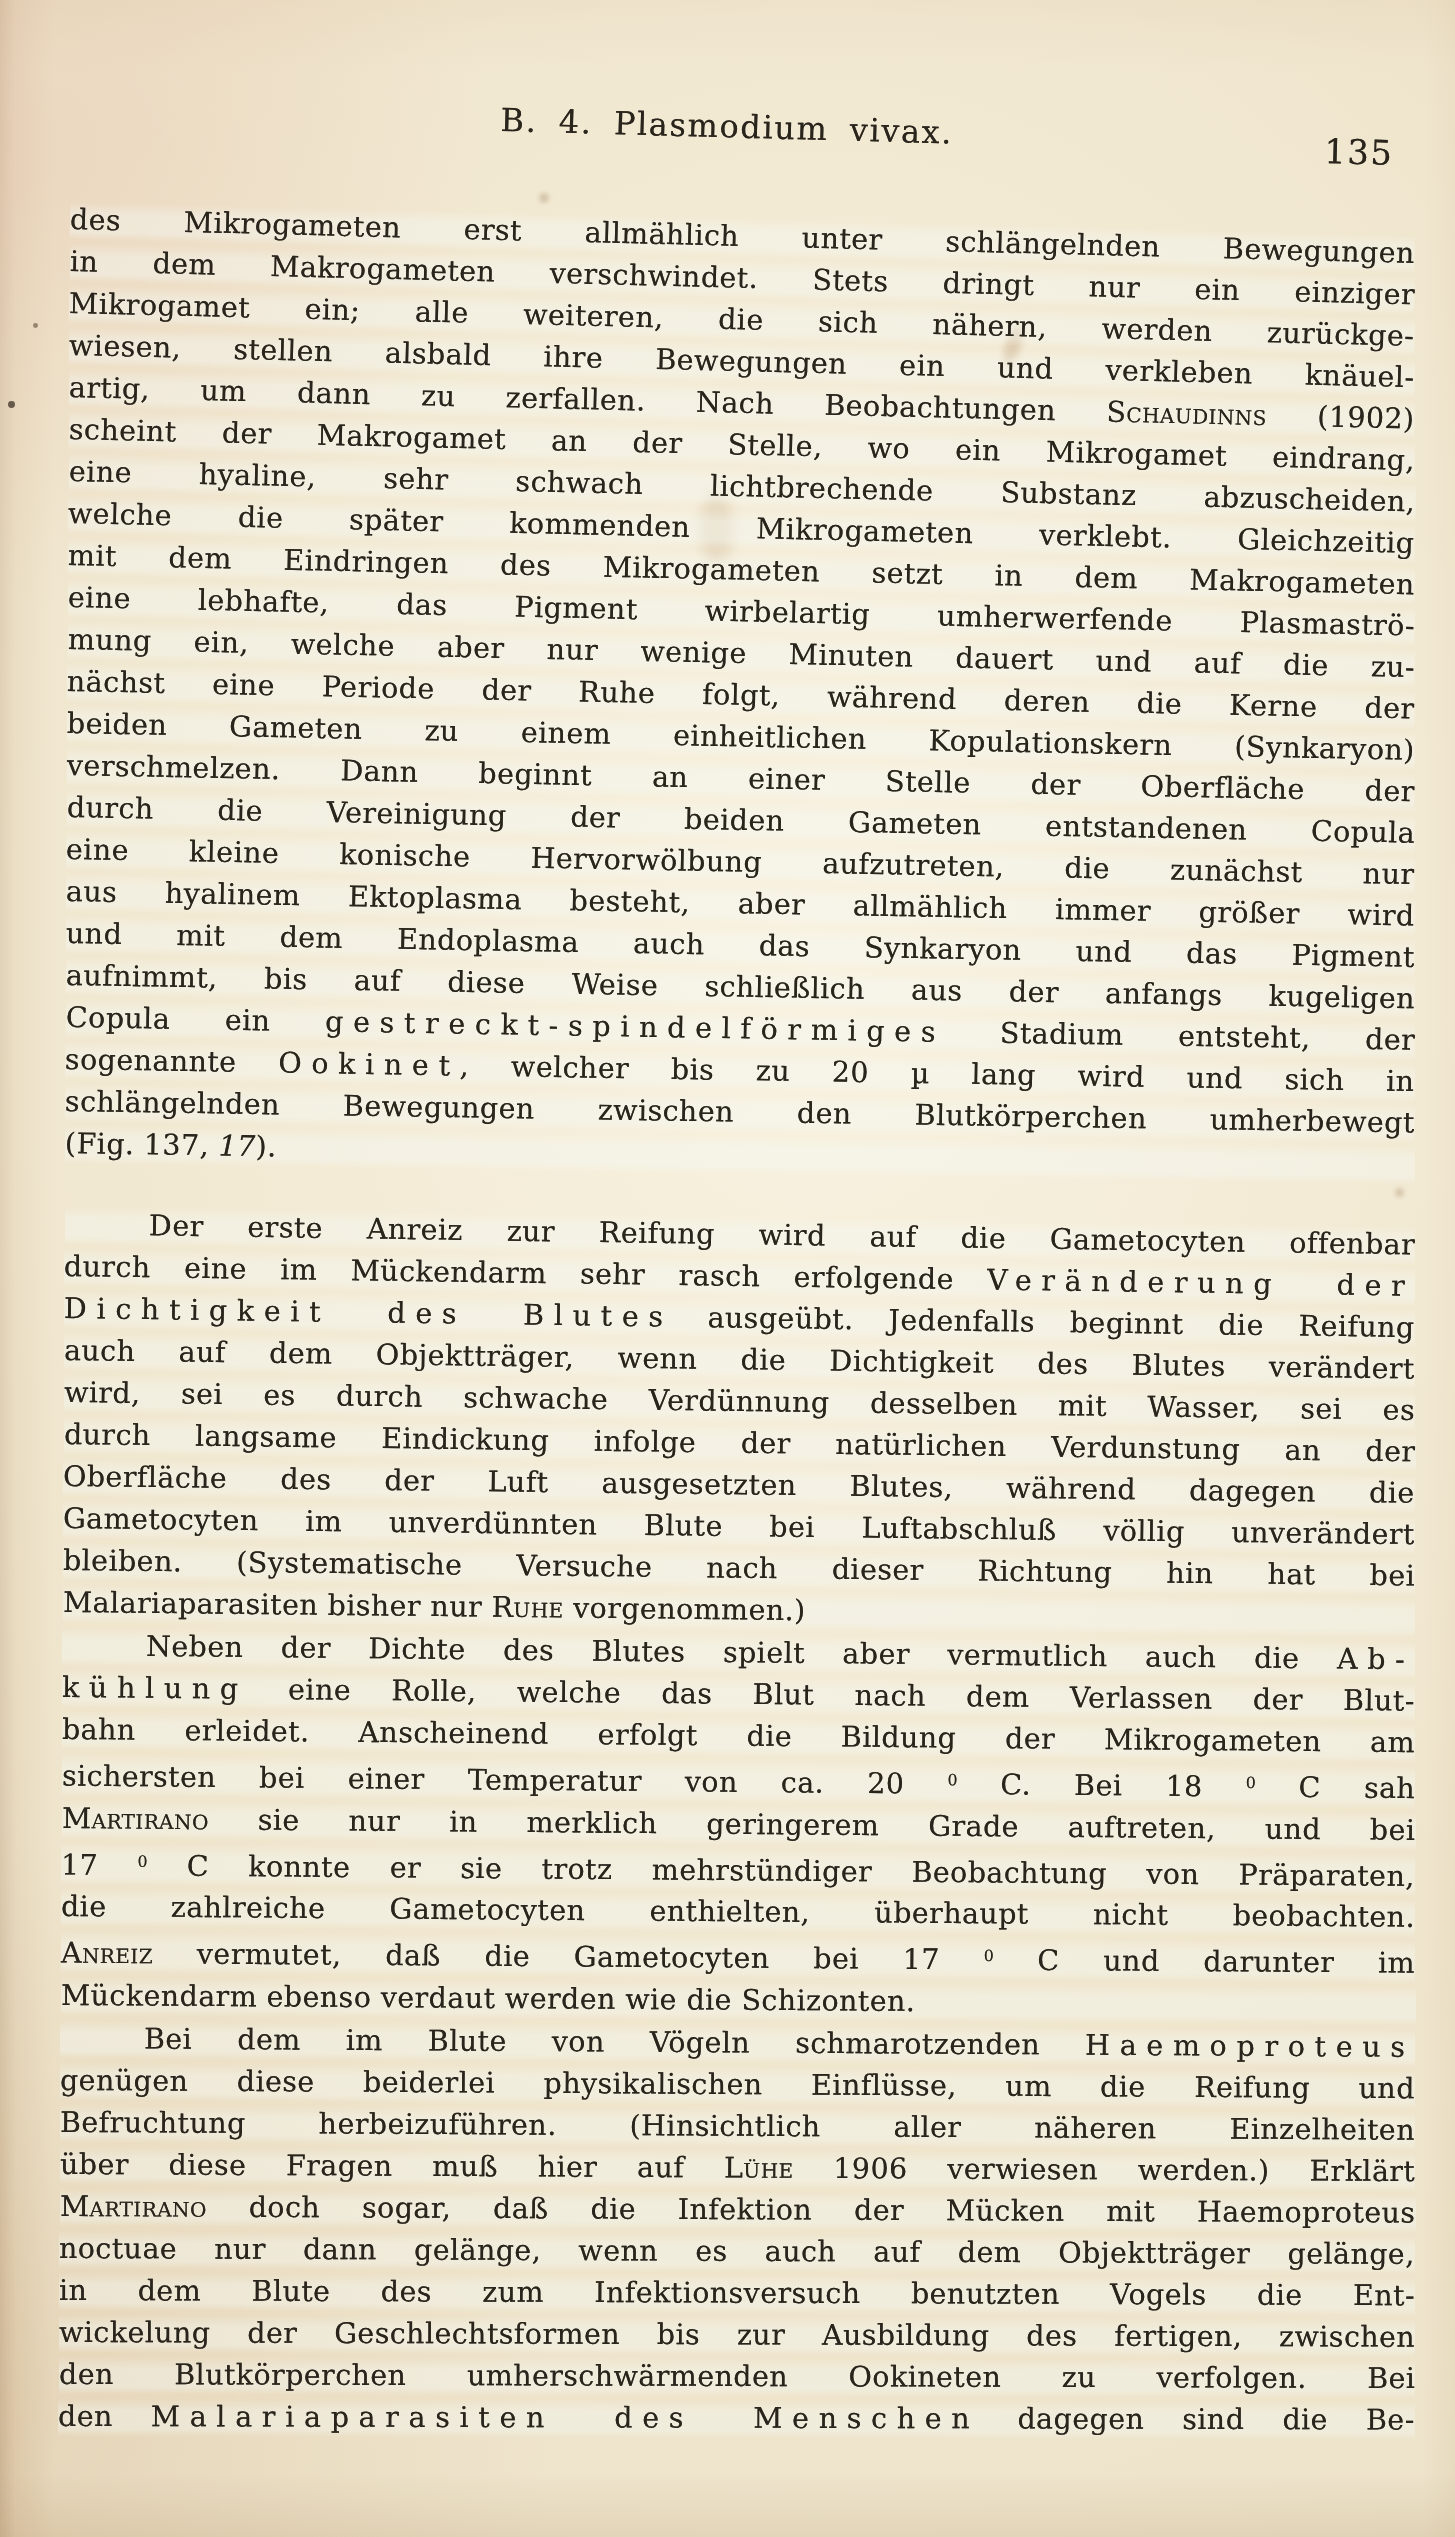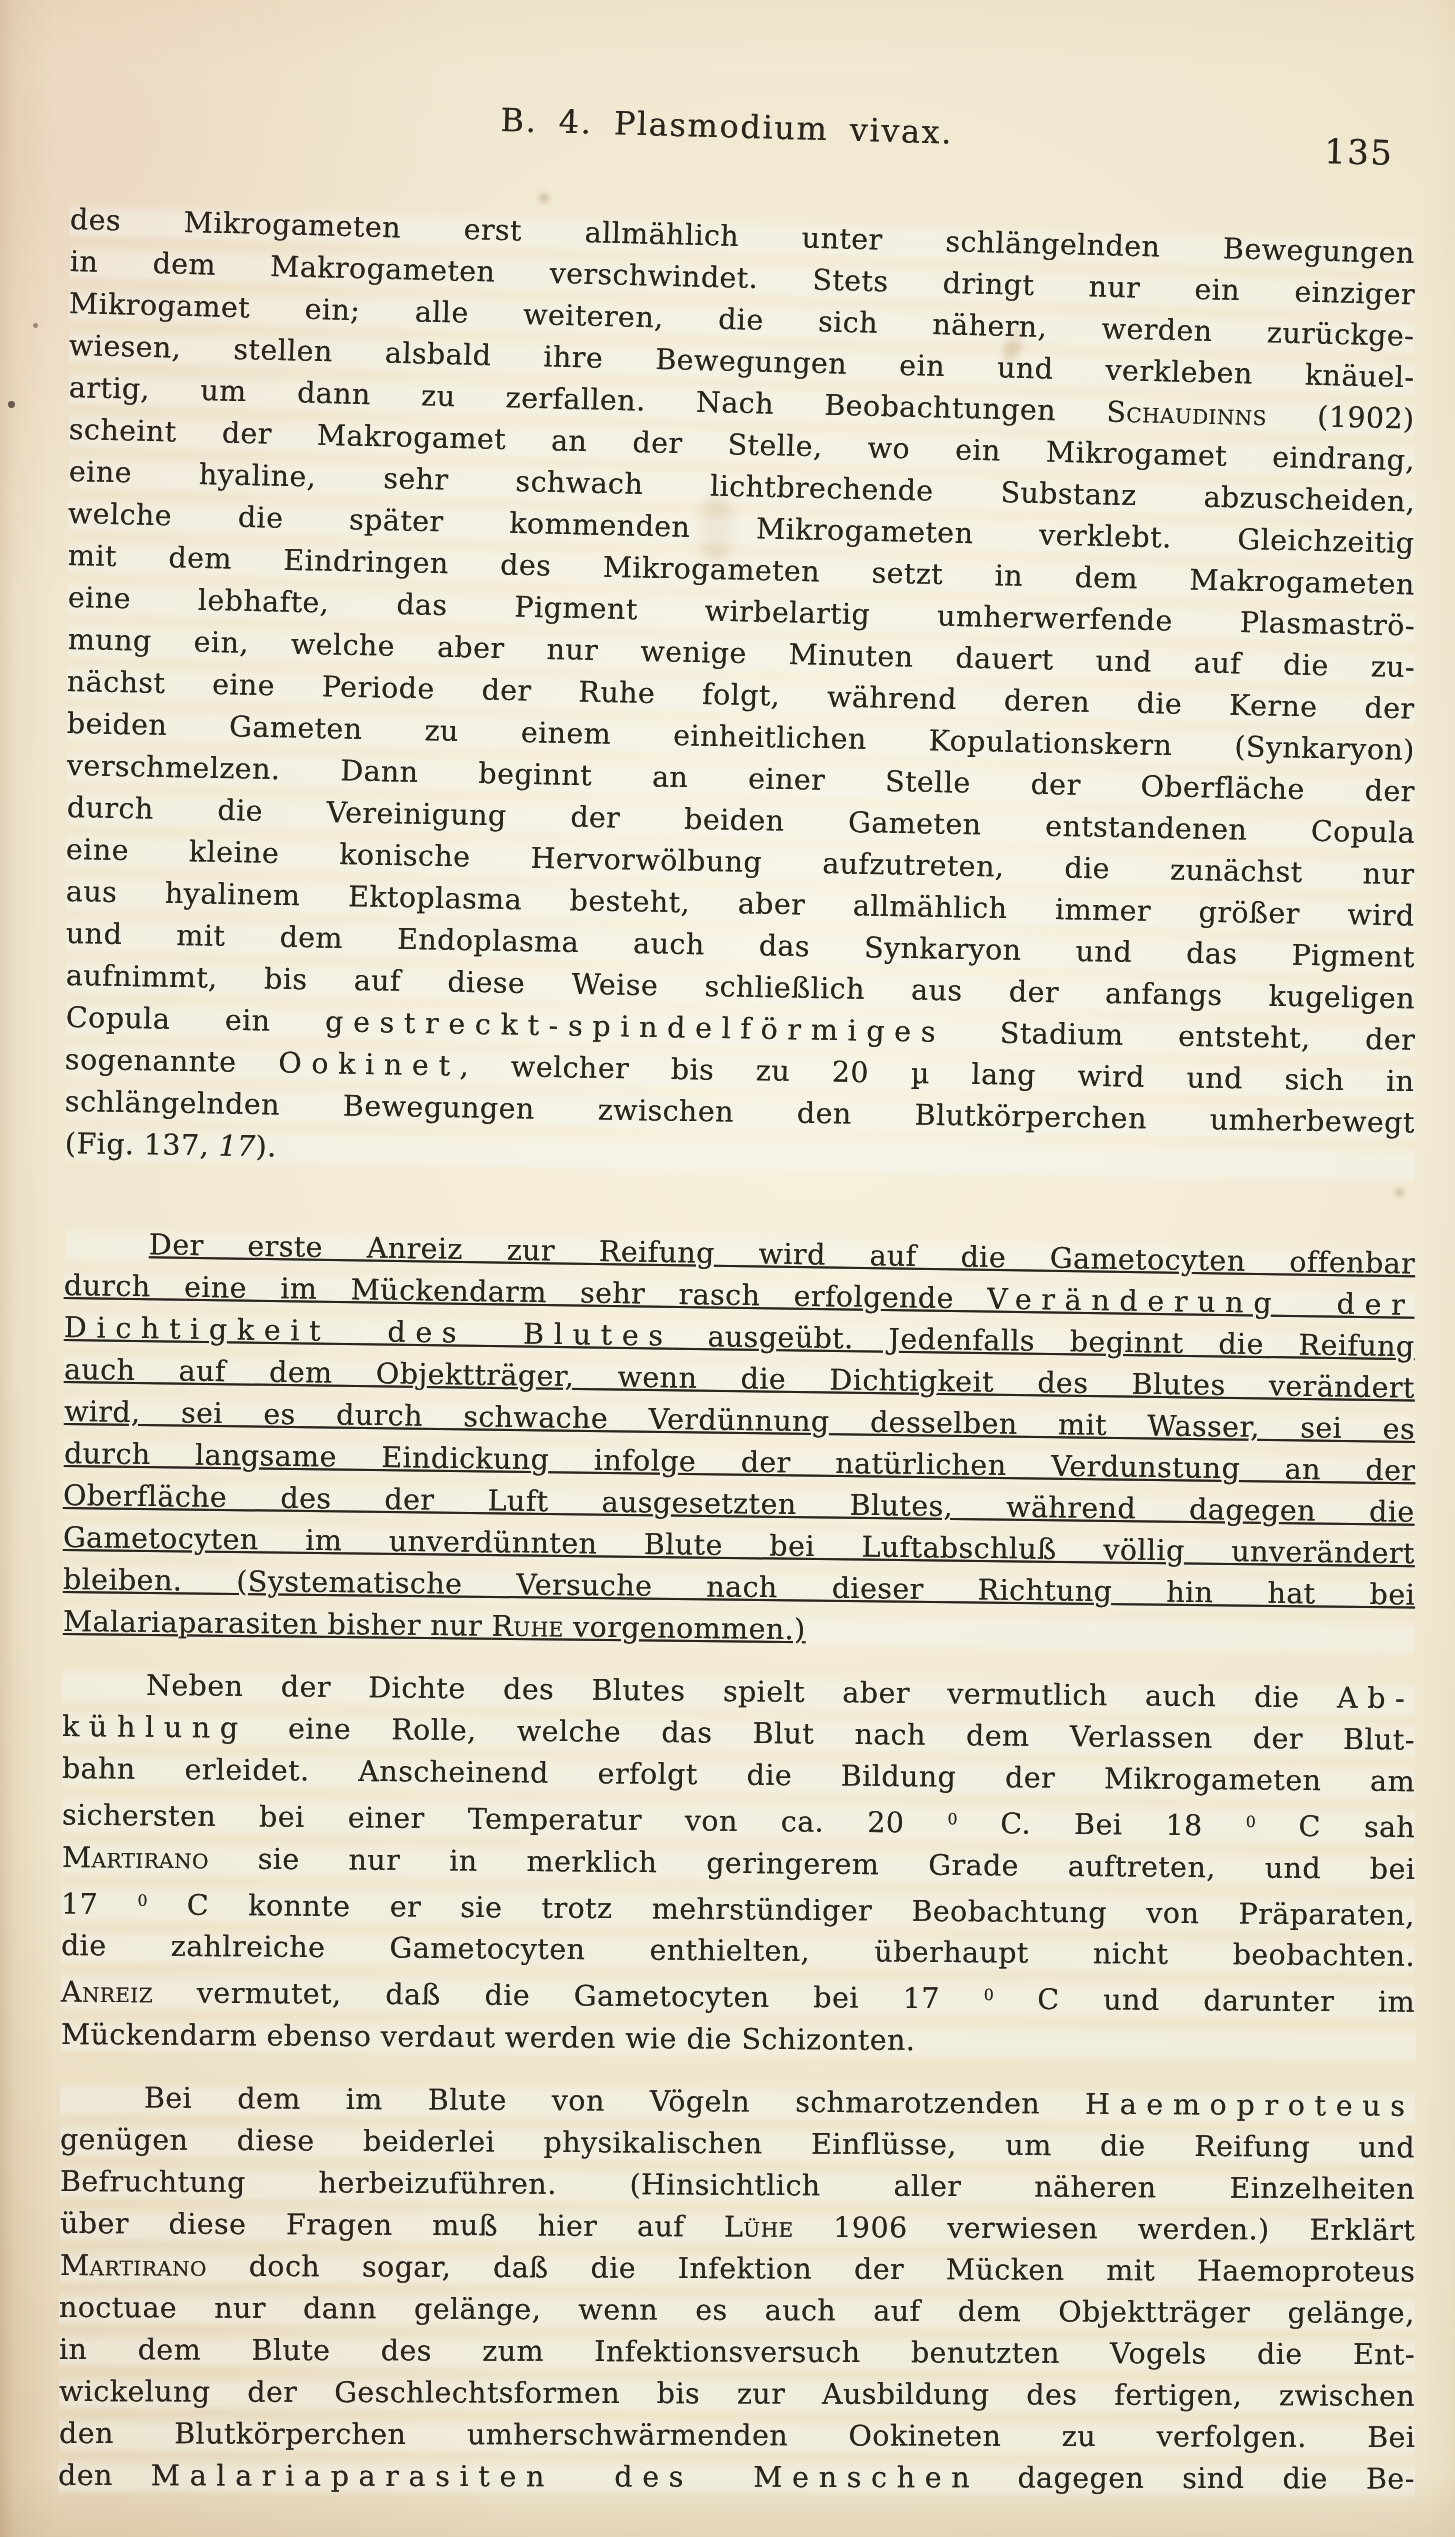--- a/index.html
+++ b/index.html
@@ -48,22 +48,22 @@
     right: 61px; top: 94px;
     font-size: 34px;
     letter-spacing: 0.04em;
   }
   .page-body {
     position: relative;
     margin-top: 51px;
     padding: 0 41px 0 57px;
   }
   .para { margin: 0; }
-  .para + .para { margin-top: 21px; }
-  .para.gap-large { margin-top: 58px; text-decoration: underline; }
+  .para + .para { margin-top: 1px; }
+  .para.gap-large { margin-top: 39px; }
   .line {
     position: relative;
     font-size: 28.5px;
     line-height: 42px;
     letter-spacing: 0.015em;
     text-align: justify;
     text-align-last: justify;
     text-justify: inter-word;
     white-space: normal;
     transform-origin: 0% 50%;

